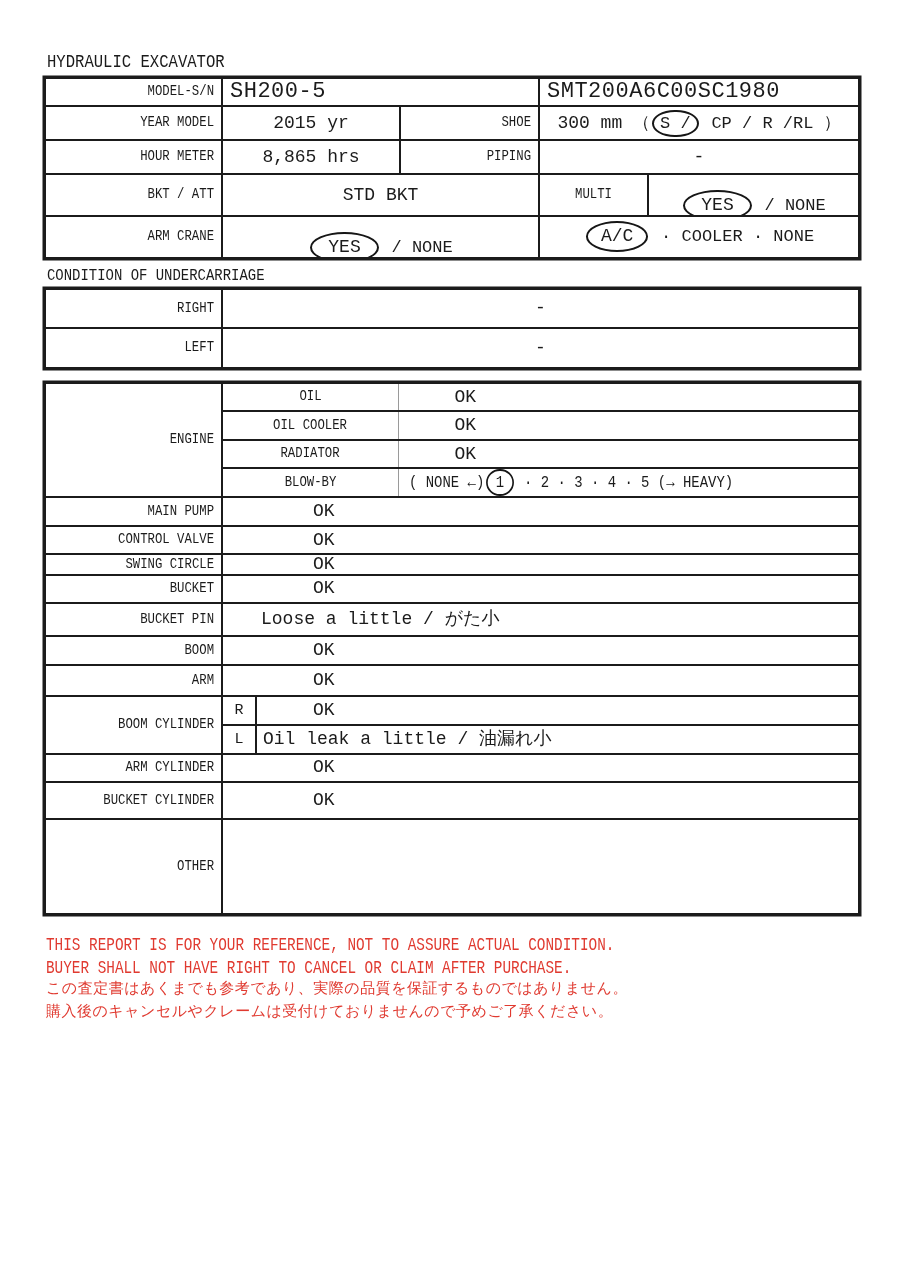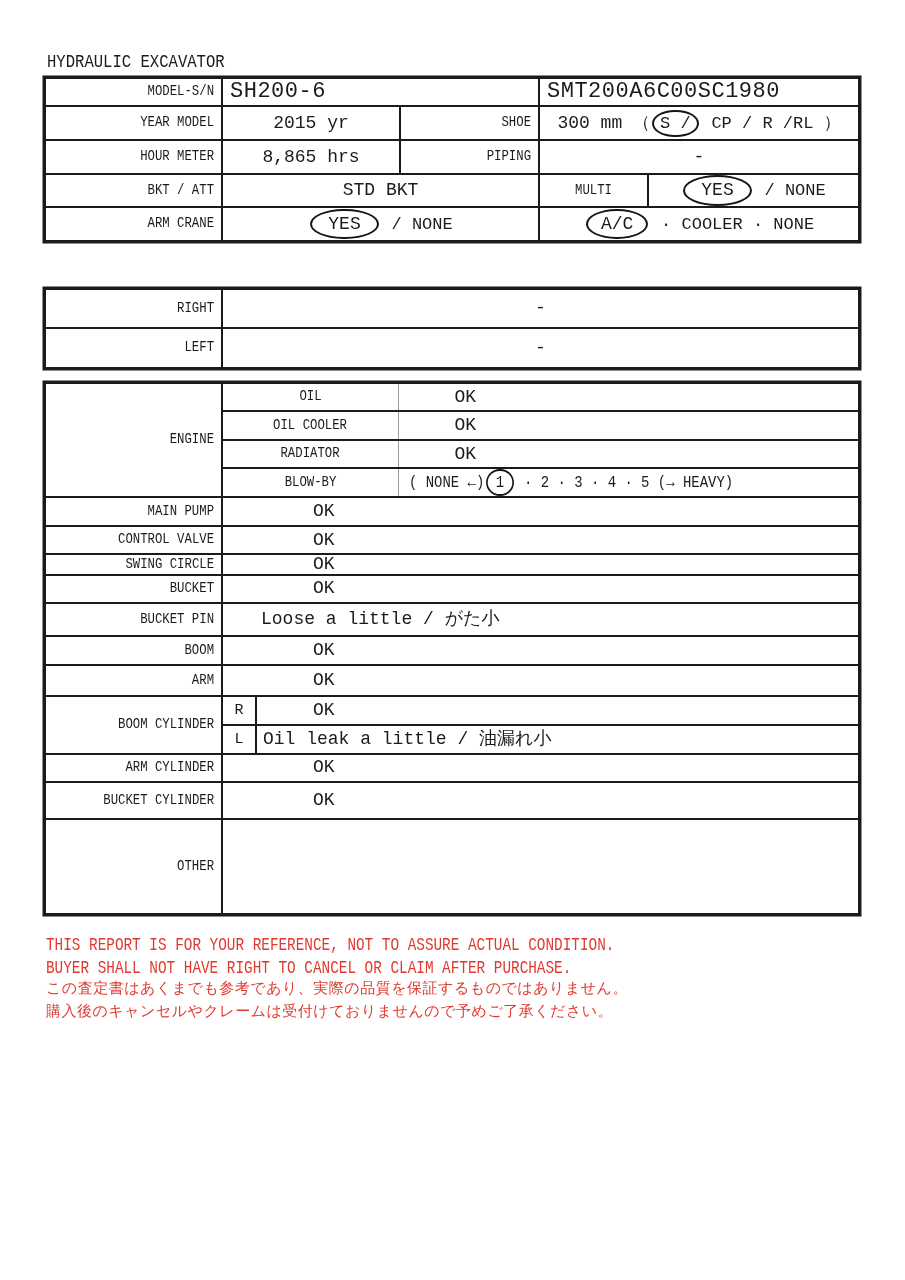--- a/index.html
+++ b/index.html
@@ -28,21 +28,21 @@
   .p38{padding-left:38px;}
   .p10{padding-left:10px;}
   .p6{padding-left:6px;}
   .sub-c{text-align:center;font-size:15px;border-right:1px solid #9a9a9a;}
   .eng-val{border-left:1px solid #9a9a9a;}
   .rl{text-align:center;font-size:15px;}
   .small17{font-size:17px;}
 
   .oval{display:inline-block;border:2.5px solid #161616;border-radius:50%;
         margin:-7px 2px;white-space:nowrap;}
-  .oval-yes{padding:4px 16px;}
+  .oval-yes{padding:4px 16px;margin-top:15px;}
   .oval-s{padding:3px 6px;}
   .oval-1{padding:3px 10px;}
   .oval-ac{padding:4px 13px;}
 
   #disclaimer{position:absolute;left:46px;top:918px;line-height:22.5px;margin-top:16px;}
   .dl-en{font-size:17.5px;}
   .dl-jp{font-size:15px;letter-spacing:0.5px;}
 </style>
 </head>
 <body>
@@ -57,21 +57,21 @@
     <colgroup>
         <col style="width:177px">
         <col style="width:178px">
         <col style="width:139px">
         <col style="width:109px">
         <col style="width:211px">
       </colgroup>
     <tbody>
         <tr style="height:28px">
       <td class="lbl"><span class="cond o-r">MODEL-S/N</span></td>
-      <td class="big" colspan="2">SH200-6</td>
+      <td class="big" colspan="2">SH200-5</td>
       <td class="big" colspan="2">SMT200A6C00SC1980</td>
     </tr>
     <tr style="height:34px">
       <td class="lbl"><span class="cond o-r">YEAR MODEL</span></td>
       <td class="val-c">2015 yr</td>
       <td class="lbl"><span class="cond o-r">SHOE</span></td>
       <td class="val-c" colspan="2">
         <span>300 mm</span>
         <span class="small17">（</span><span class="oval oval-s small17">S /</span>
         <span class="small17">CP / R /RL ）</span>
@@ -99,20 +99,23 @@
         <span class="small17">/   NONE</span>
       </td>
       <td class="val-c" colspan="2">
         <span class="oval oval-ac">A/C</span>
         <span class="small17">· COOLER · NONE</span>
       </td>
     </tr>
   </tbody>
     </table>
 
+  <div class="sec-title">
+    <span class="cond o-l">CONDITION OF UNDERCARRIAGE</span>
+  </div>
   <table style="left:44px;top:288px;width:814px;">
     <colgroup>
         <col style="width:177px">
         <col style="width:637px">
       </colgroup>
     <tbody>
         <tr style="height:39px">
       <td class="lbl"><span class="cond o-r">RIGHT</span></td>
       <td class="val-c">-</td>
     </tr>

